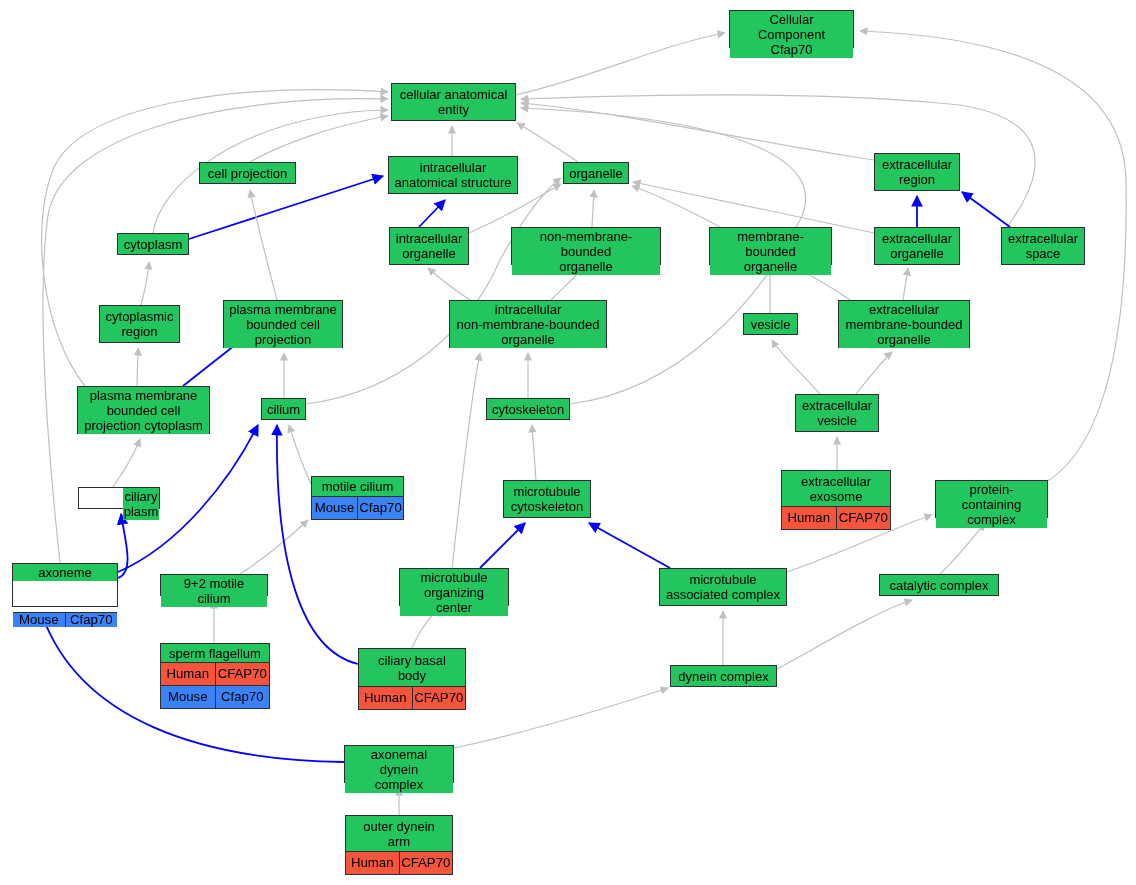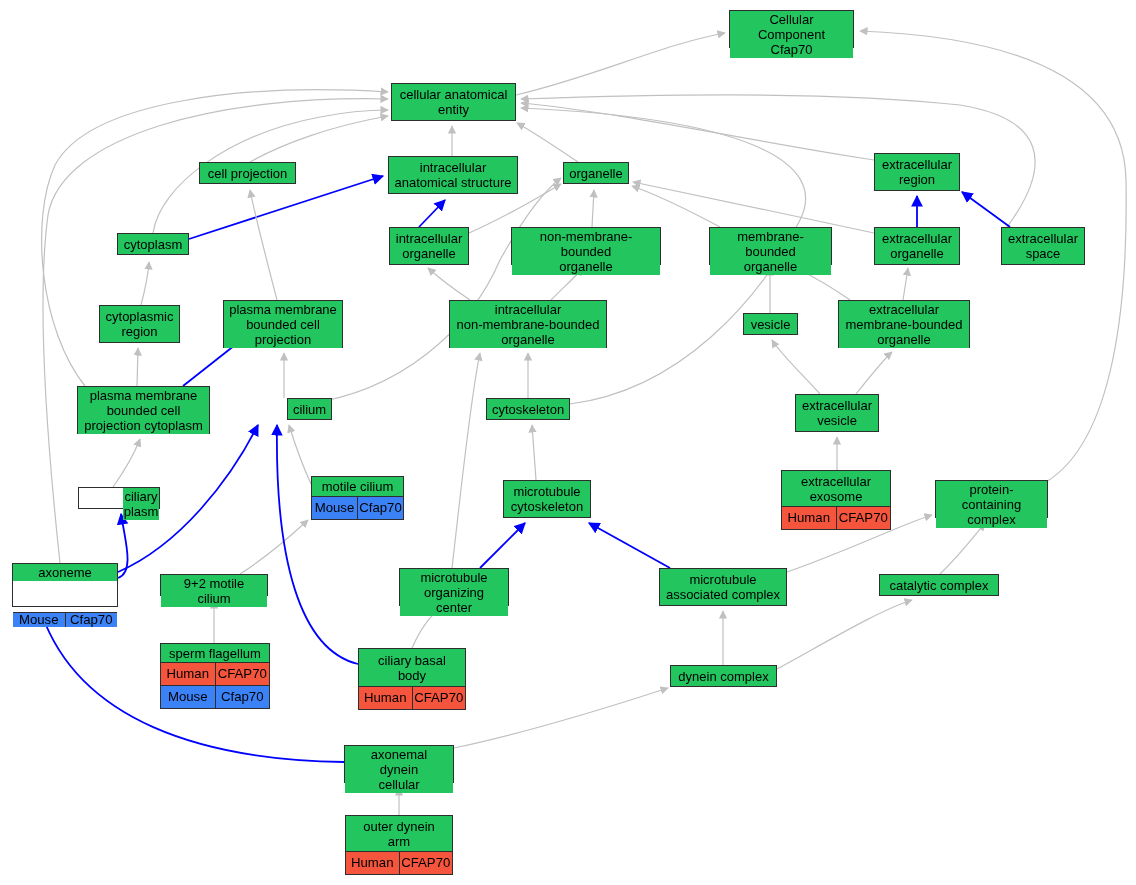--- a/index.html
+++ b/index.html
@@ -201,21 +201,21 @@
       <div class="node" style="left: 838px; top: 300px; width: 132px; height: 48px;">
         <div class="node-title">extracellular
 membrane-bounded
 organelle</div>
       </div>
       <div class="node" style="left: 77px; top: 386px; width: 133px; height: 48px;">
         <div class="node-title">plasma membrane
 bounded cell
 projection cytoplasm</div>
       </div>
-      <div class="node" style="left: 261px; top: 398px; width: 45px; height: 22px; margin-left: 26px;">
+      <div class="node" style="left: 261px; top: 398px; width: 45px; height: 22px;">
         <div class="node-title">cilium</div>
       </div>
       <div class="node" style="left: 486px; top: 398px; width: 84px; height: 22px;">
         <div class="node-title">cytoskeleton</div>
       </div>
       <div class="node" style="left: 795px; top: 394px; width: 84px; height: 38px;">
         <div class="node-title">extracellular
 vesicle</div>
       </div>
       <div class="node" style="left: 78px; top: 487px; width: 82px; height: 22px; padding-left: 44px;">
@@ -282,21 +282,21 @@
         <div class="annot-row human">
           <div class="annot-cell left">Human</div>
           <div class="annot-cell">CFAP70</div>
         </div>
       </div>
       <div class="node" style="left: 670px; top: 665px; width: 107px; height: 22px;">
         <div class="node-title">dynein complex</div>
       </div>
       <div class="node" style="left: 344px; top: 745px; width: 110px; height: 38px;">
         <div class="node-title">axonemal dynein
-cellular</div>
+complex</div>
       </div>
       <div class="node" style="left: 345px; top: 815px; width: 108px; height: 60px;">
         <div class="node-title">outer dynein
 arm</div>
         <div class="annot-row human">
           <div class="annot-cell left">Human</div>
           <div class="annot-cell">CFAP70</div>
         </div>
       </div>
     </div>

